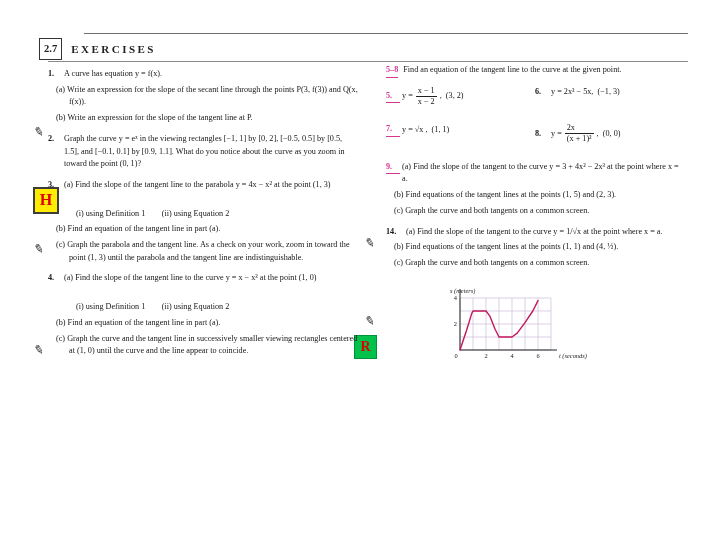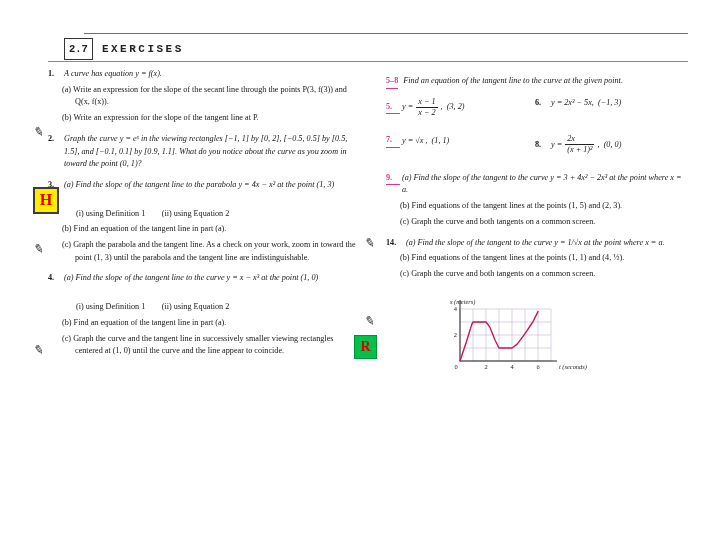--- a/index.html
+++ b/index.html
@@ -1,37 +1,37 @@
 <!DOCTYPE html>
 <html><head>
 <meta charset="utf-8">
 <style>
   *{margin:0;padding:0;box-sizing:border-box;}
   html,body{width:720px;height:540px;background:#fff;overflow:hidden;}
   .slide{position:relative;width:720px;height:540px;background:#ffffff;
          font-family:"Liberation Serif",serif;font-size:8.2px;line-height:1.55;color:#161616;}
   .rule-top{position:absolute;left:84px;top:33px;width:604px;height:1px;background:#6f6f6f;}
-  .sec-header{position:absolute;left:64px;top:38px;display:flex;align-items:center;gap:9px;
-              font-family:Liberation Mono, monospace;}
+  .sec-header{position:absolute;left:39px;top:38px;display:flex;align-items:center;gap:9px;
+              font-family:Liberation Serif, serif;}
   .sec-num{border:1px solid #333;padding:2px 4px;font-weight:bold;font-size:10.5px;color:#222;}
   .sec-title{font-size:11px;font-weight:bold;letter-spacing:2.5px;color:#222;}
   .rule-head{position:absolute;left:48px;top:61px;width:640px;height:1px;background:#8a8a8a;}
 
   .col{position:absolute;}
   .col-left{left:48px;top:68px;width:310px;}
-  .col-right{left:386px;top:75px;width:298px;}
+  .col-right{left:386px;top:64px;width:298px;}
 
   .exercise{margin-bottom:8px;}
   .xrow{display:flex;align-items:flex-start;}
   .num{flex:none;min-width:14px;margin-right:2px;font-weight:bold;}
   .num2{min-width:18px;}
   .grouplabel{min-width:auto;margin-right:5px;}
   .pink{color:#d6368f;border-bottom:1px solid #d6368f;}
-  .xbody{flex:1;font-style:italic;}
-  .sub{margin-left:14px;padding-left:13px;text-indent:-13px;margin-top:3px;}
+  .xbody{flex:1;}
+  .sub{margin-left:8px;padding-left:13px;text-indent:-13px;margin-top:3px;}
   .sub-inline{margin-left:28px;margin-top:16px;white-space:pre-wrap;}
 
   .tworow{display:flex;margin-bottom:6px;}
   .tworow .exercise{flex:1;margin-bottom:10px;}
   .tworow .xrow{align-items:center;}
   .formula{display:flex;align-items:center;flex-wrap:nowrap;}
   .frac{display:inline-block;text-align:left;vertical-align:middle;margin:0 3px;}
   .ftop{display:block;border-bottom:1px solid #222;padding:0 2px;line-height:1.25;}
   .fbot{display:block;padding:0 2px;line-height:1.25;}
 

